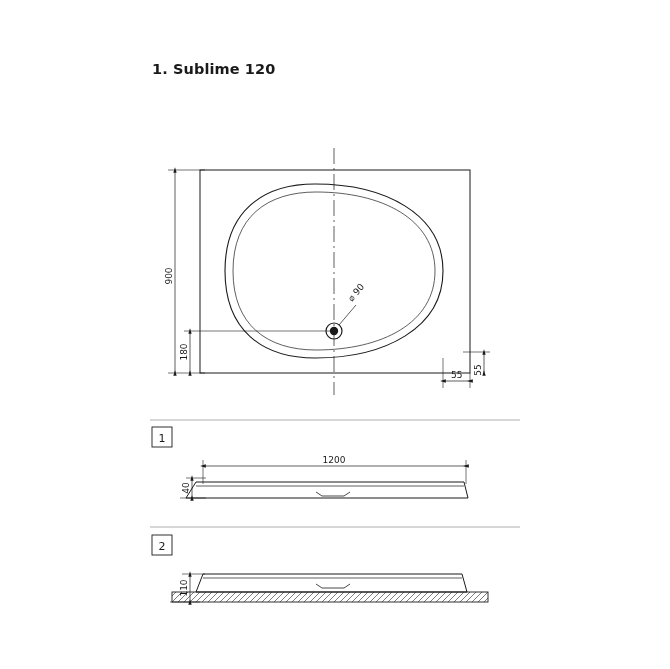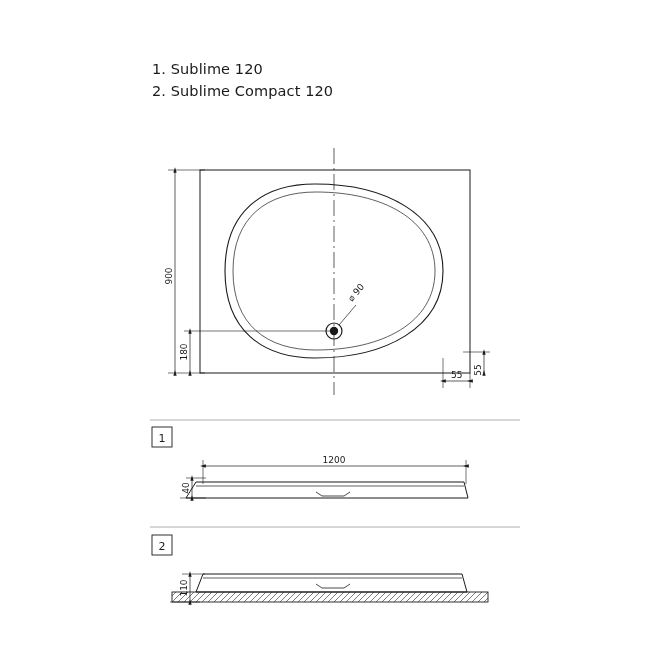--- a/index.html
+++ b/index.html
@@ -19,21 +19,21 @@
     position: absolute;
     left: 0; top: 0;
     width: 670px;
     height: 669px;
   }
   .titles {
     position: absolute;
     left: 152px;
     top: 58px;
     font-size: 14.5px;
-    font-weight: normal;
+    font-weight: bold;
     line-height: 1.55;
     letter-spacing: 0.1px;
   }
   .titles div { white-space: nowrap; }
 
   svg.drawing {
     position: absolute;
     left: 0; top: 0;
     width: 670px;
     height: 669px;
@@ -45,21 +45,20 @@
   .dim-txt { font-size: 9px; }
   .badge-txt { font-size: 11px; }
 </style>
 </head>
 <body>
 
 <div class="page">
 
   <div class="titles">
     <div>1. Sublime 120</div>
-    <div>2. Sublime Compact 120</div>
   </div>
 
   <svg class="drawing" viewBox="0 0 670 669">
     <defs>
       <marker id="ar" markerWidth="8" markerHeight="8" refX="4" refY="4" orient="auto">
         <path d="M0,4 L8,1.6 L8,6.4 Z" fill="#1a1a1a"></path>
       </marker>
       <marker id="arS" markerWidth="7" markerHeight="7" refX="6.4" refY="3.5" orient="auto">
         <path d="M6.4,3.5 L0,1.4 L0,5.6 Z" fill="#1a1a1a"></path>
       </marker>

